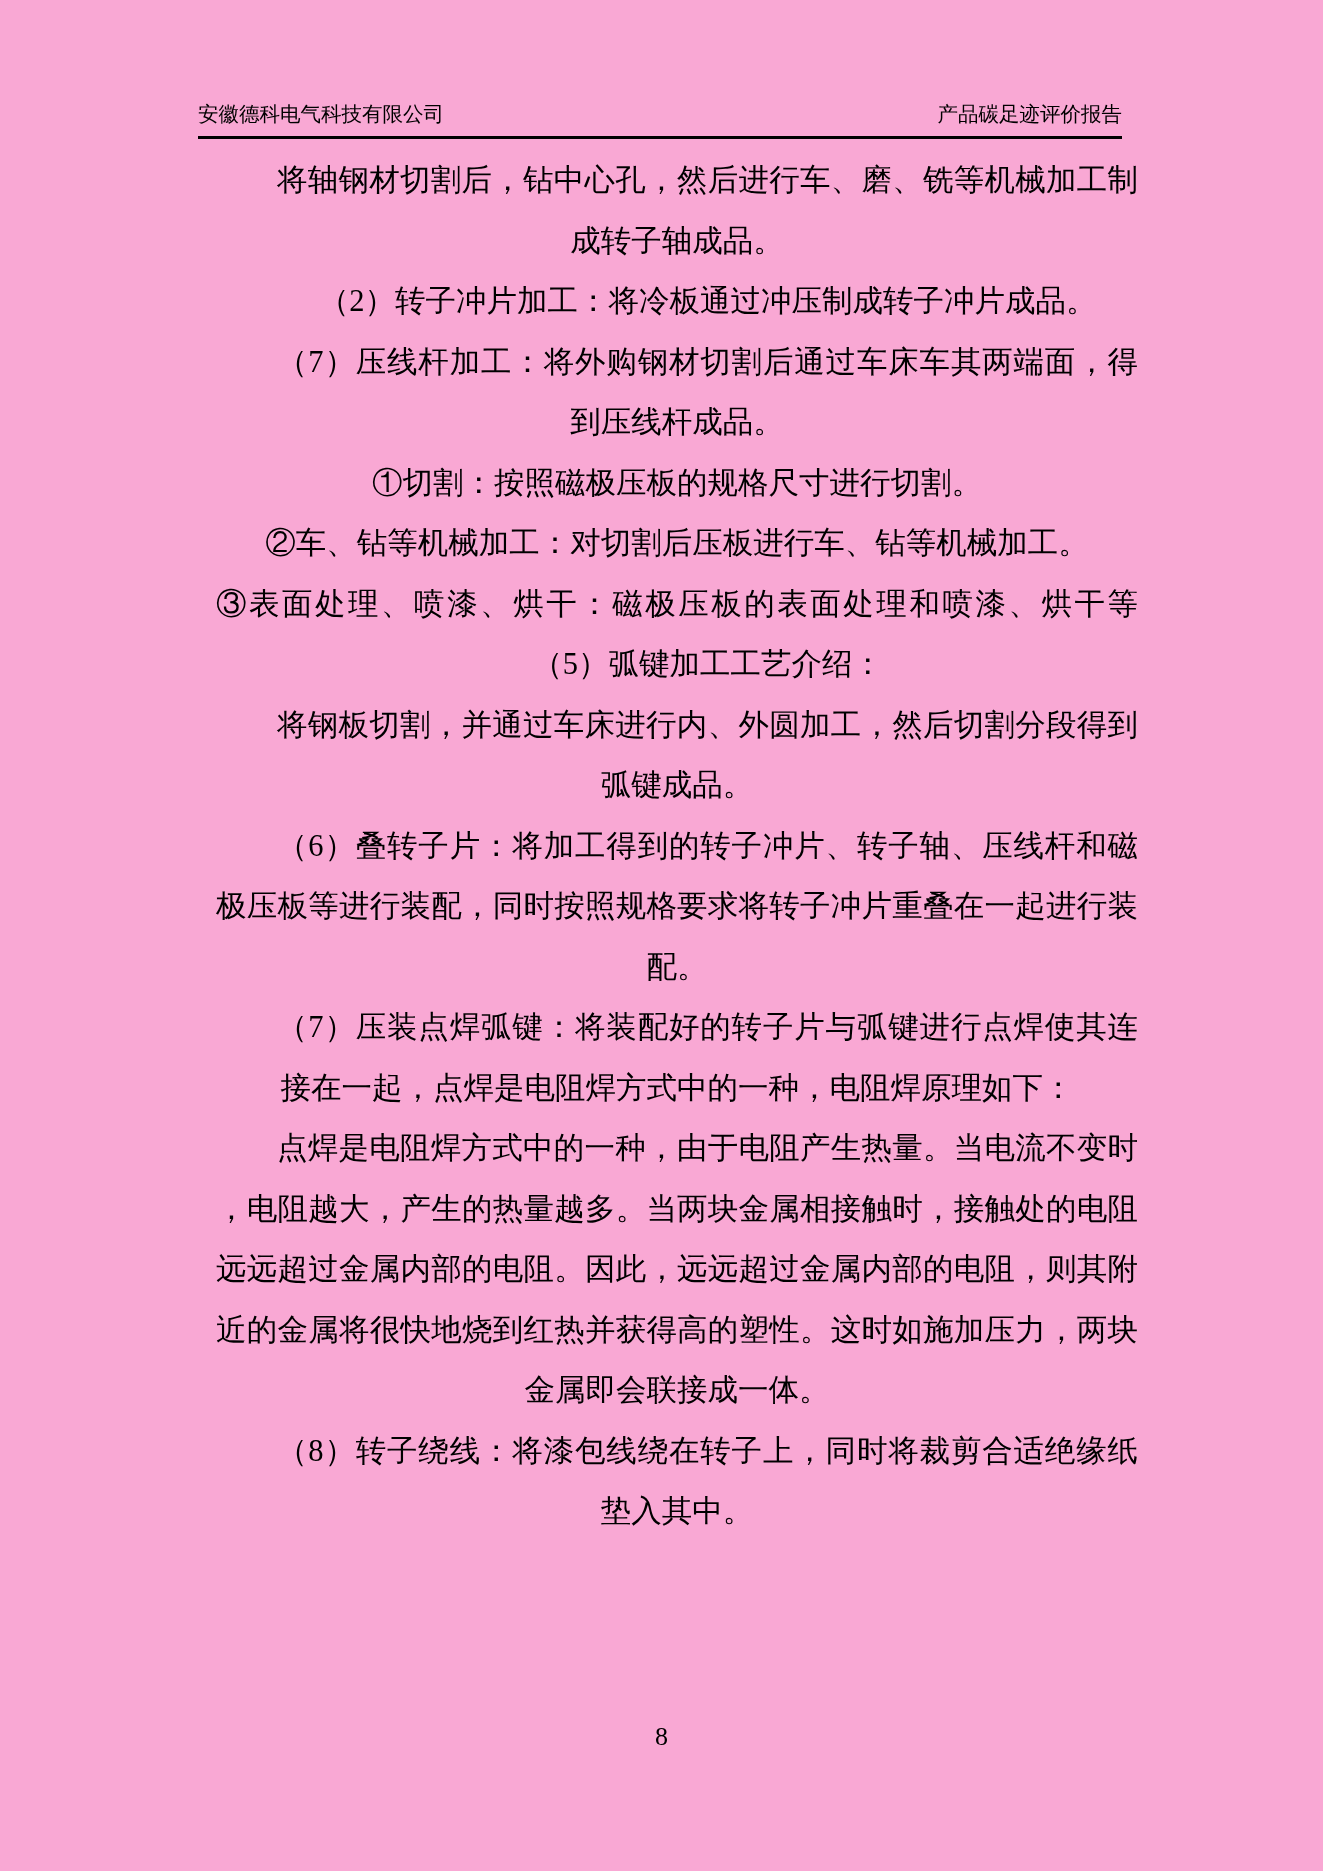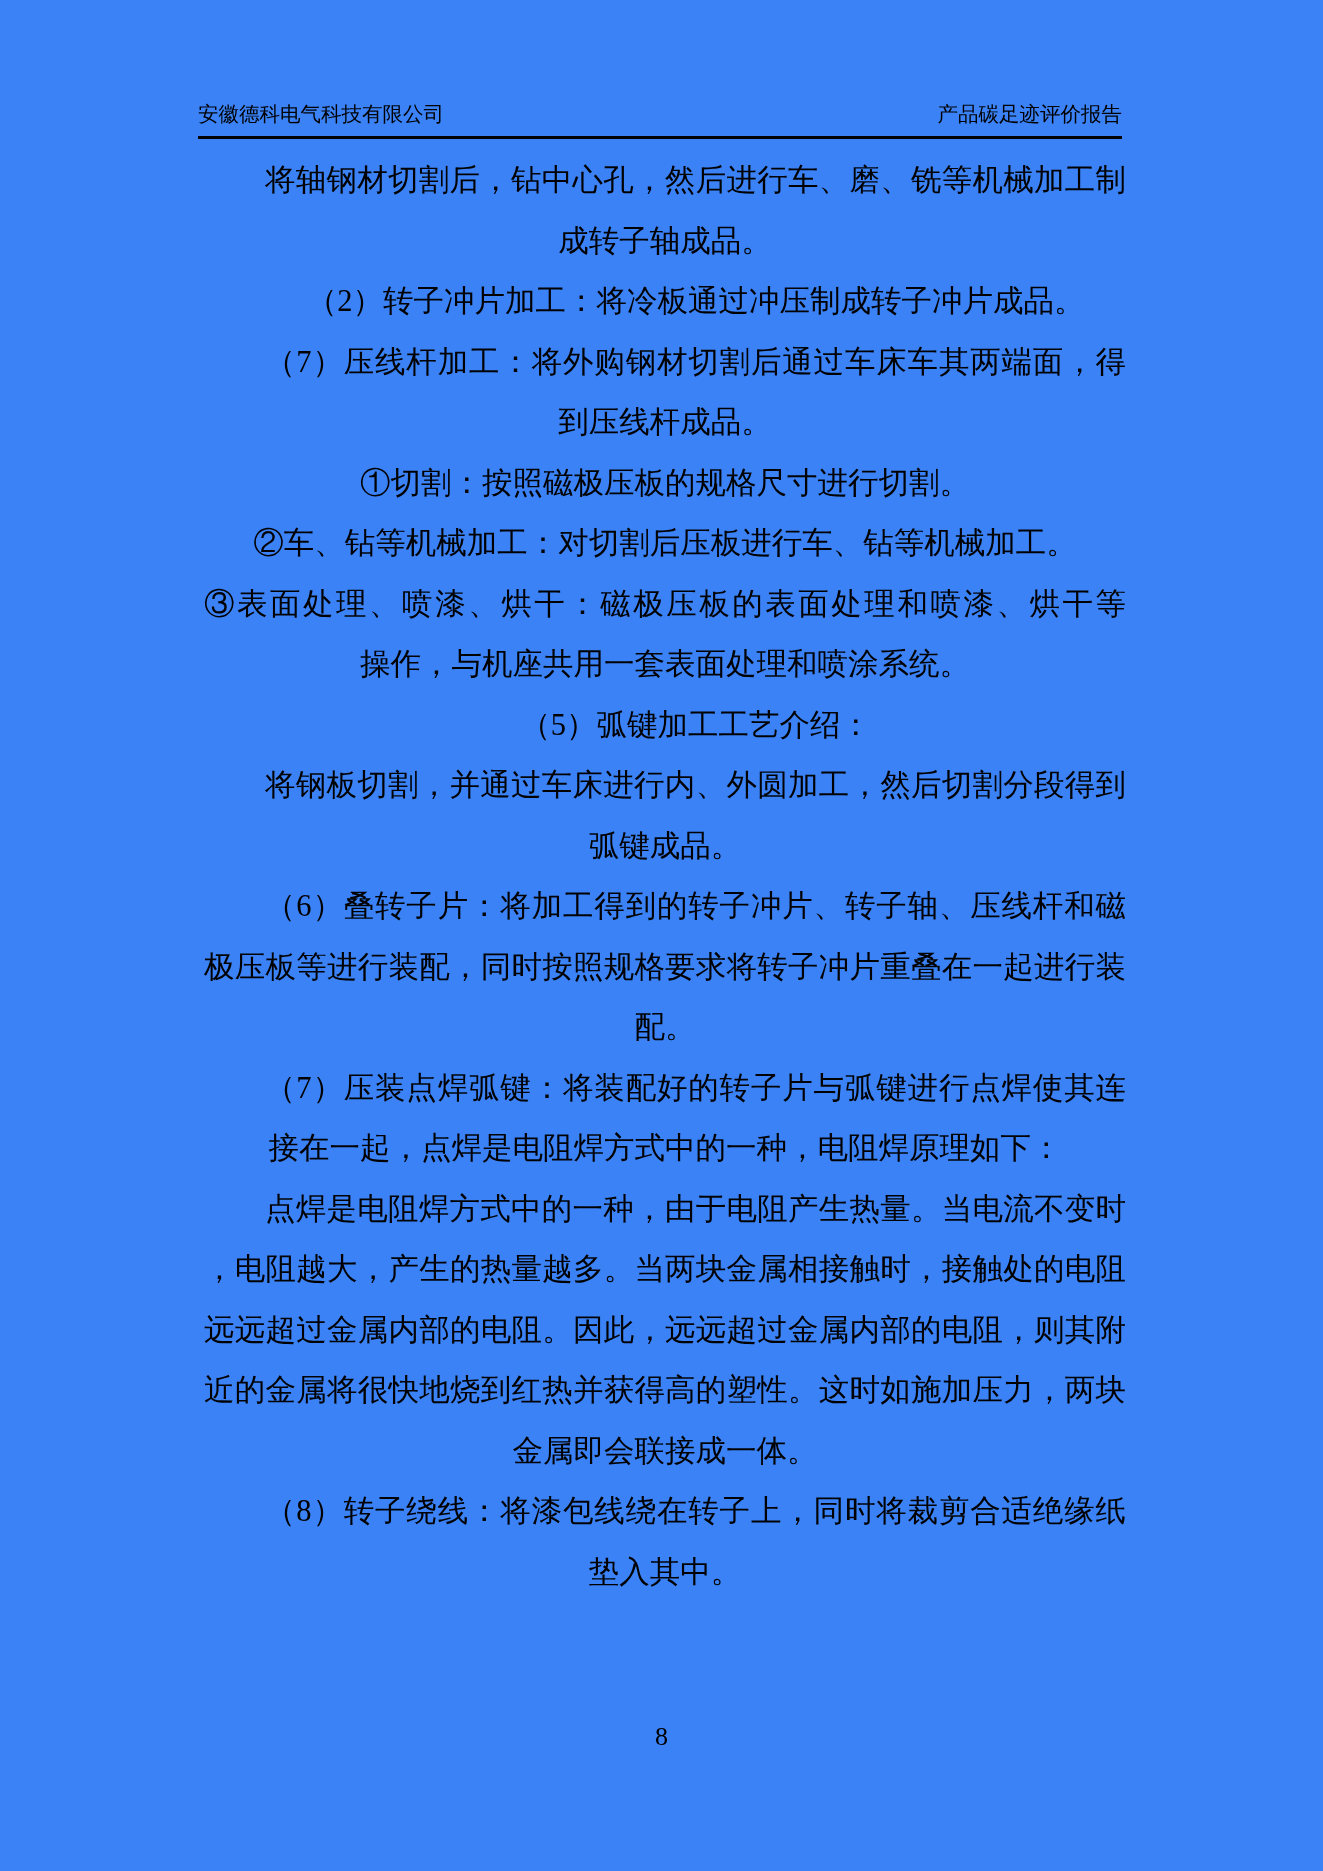--- a/index.html
+++ b/index.html
@@ -4,41 +4,41 @@
 <style>
   html, body {
     margin: 0;
     padding: 0;
     background: #ffffff;
   }
   .page {
     position: relative;
     width: 1323px;
     height: 1871px;
-    background: #3b82f6;
+    background: #f9a8d4;
     color: #000000;
     font-family: "Liberation Serif", "DejaVu Serif", serif;
     overflow: hidden;
   }
   .header {
     position: absolute;
     left: 198px;
     top: 100px;
     width: 924px;
     display: flex;
     justify-content: space-between;
     align-items: baseline;
     font-size: 20.5px;
     line-height: 28px;
     padding-bottom: 8px;
     border-bottom: 3.5px solid #000000;
   }
   .content {
     position: absolute;
-    left: 204px;
+    left: 216px;
     top: 150px;
     width: 922px;
     font-size: 30.5px;
     letter-spacing: 0;
   }
   .ln {
     height: 60.5px;
     line-height: 60.5px;
     text-align: center;
   }
@@ -72,21 +72,20 @@
 
   <div class="content">
     <div class="ln ind fill">将轴钢材切割后，钻中心孔，然后进行车、磨、铣等机械加工制</div>
     <div class="ln">成转子轴成品。</div>
     <div class="ln ind">（2）转子冲片加工：将冷板通过冲压制成转子冲片成品。</div>
     <div class="ln ind fill">（7）压线杆加工：将外购钢材切割后通过车床车其两端面，得</div>
     <div class="ln">到压线杆成品。</div>
     <div class="ln">①切割：按照磁极压板的规格尺寸进行切割。</div>
     <div class="ln">②车、钻等机械加工：对切割后压板进行车、钻等机械加工。</div>
     <div class="ln fill">③表面处理、喷漆、烘干：磁极压板的表面处理和喷漆、烘干等</div>
-    <div class="ln">操作，与机座共用一套表面处理和喷涂系统。</div>
     <div class="ln ind">（5）弧键加工工艺介绍：</div>
     <div class="ln ind fill">将钢板切割，并通过车床进行内、外圆加工，然后切割分段得到</div>
     <div class="ln">弧键成品。</div>
     <div class="ln ind fill">（6）叠转子片：将加工得到的转子冲片、转子轴、压线杆和磁</div>
     <div class="ln fill">极压板等进行装配，同时按照规格要求将转子冲片重叠在一起进行装</div>
     <div class="ln">配。</div>
     <div class="ln ind fill">（7）压装点焊弧键：将装配好的转子片与弧键进行点焊使其连</div>
     <div class="ln">接在一起，点焊是电阻焊方式中的一种，电阻焊原理如下：</div>
     <div class="ln ind fill">点焊是电阻焊方式中的一种，由于电阻产生热量。当电流不变时</div>
     <div class="ln fill">，电阻越大，产生的热量越多。当两块金属相接触时，接触处的电阻</div>

